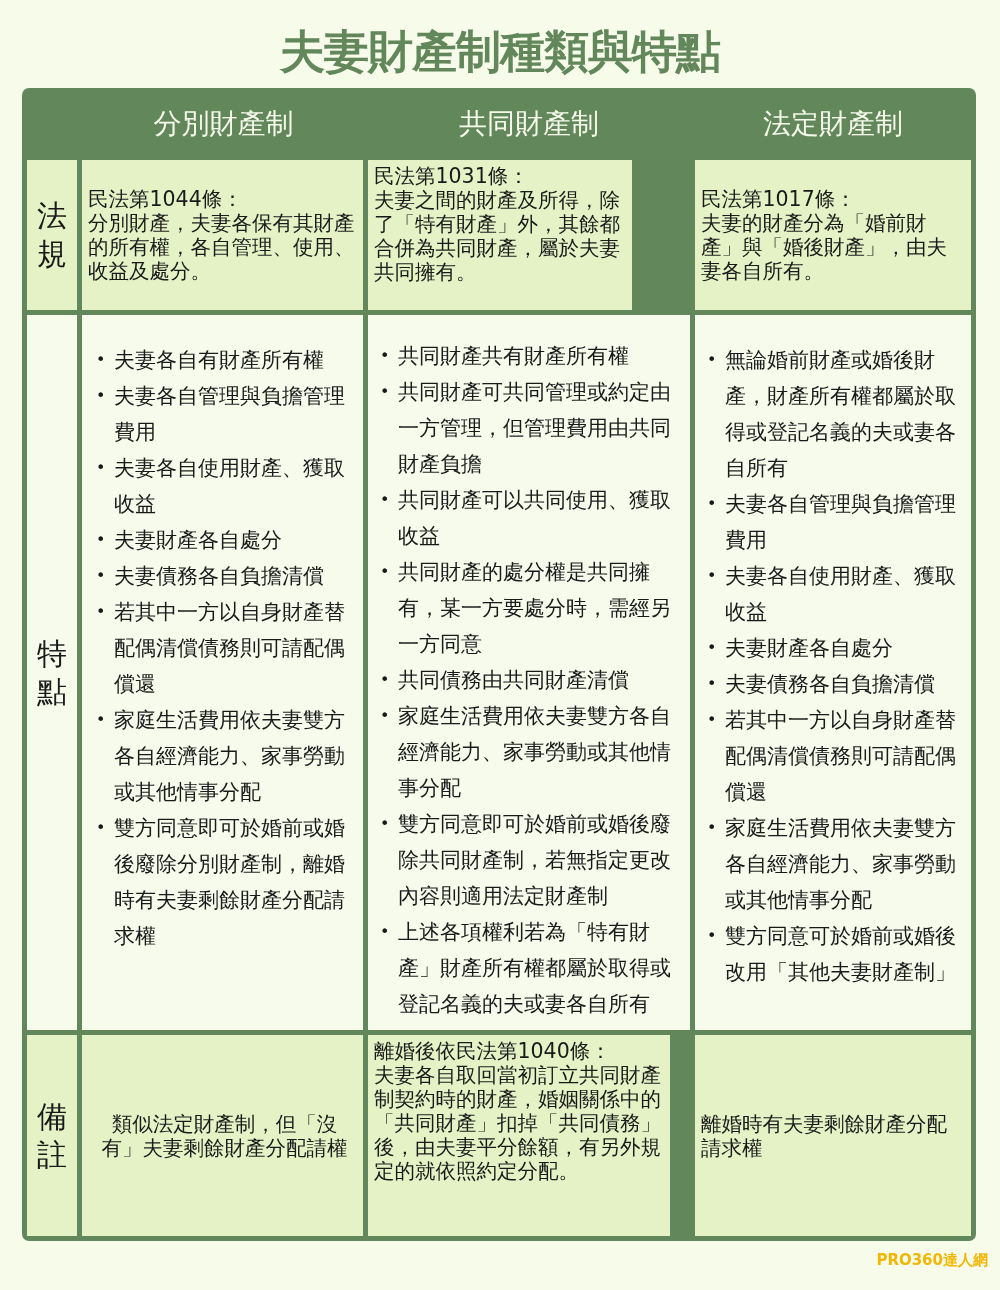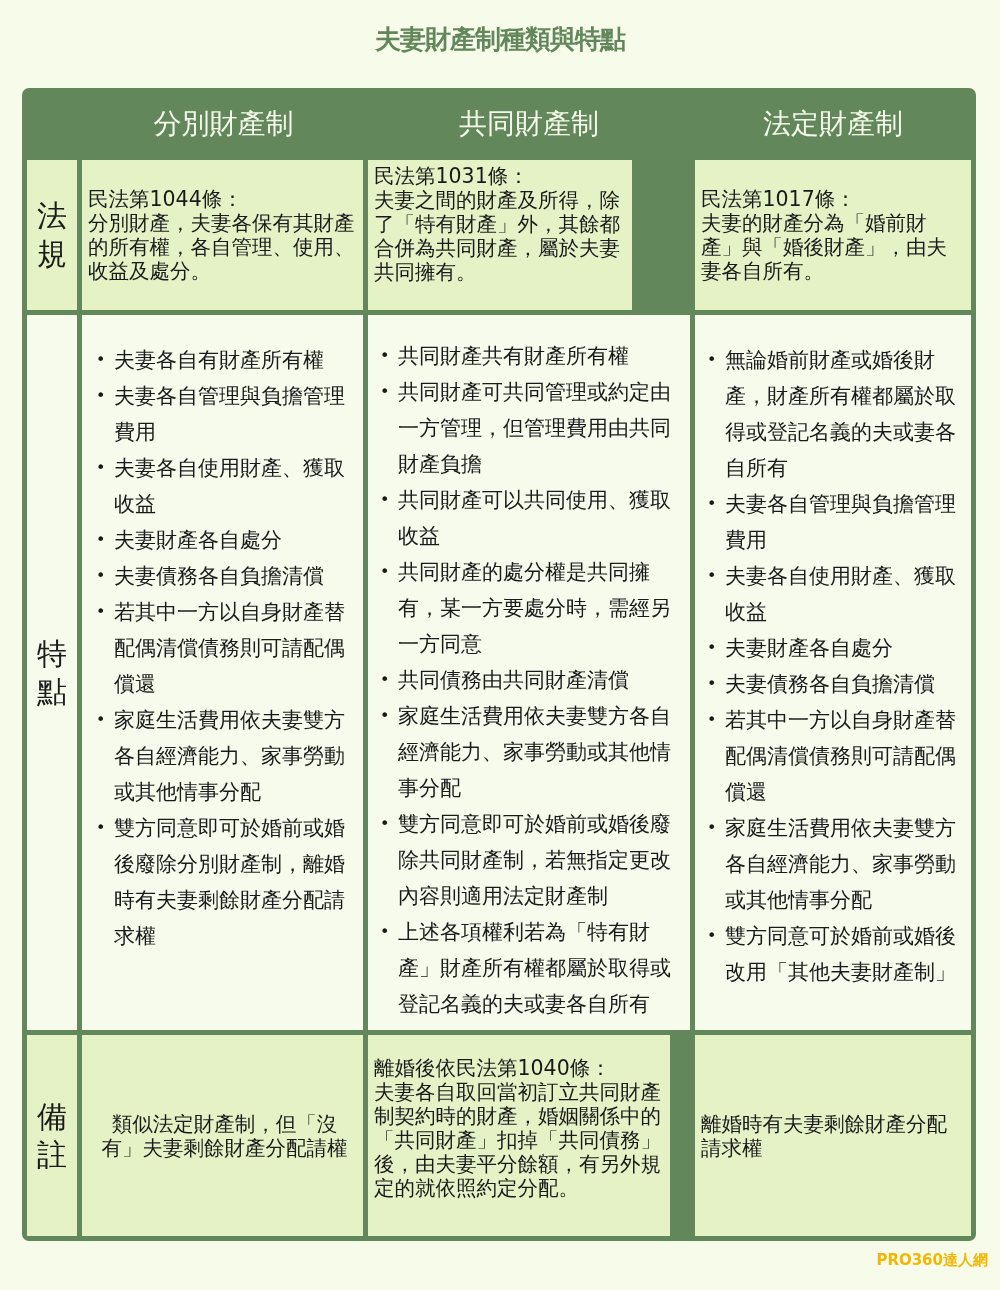--- a/index.html
+++ b/index.html
@@ -3,21 +3,21 @@
 <meta charset="utf-8">
 <style>
   html, body { margin:0; padding:0; }
   body {
     width:1000px; height:1290px; background:#f7fbea;
     font-family:"DejaVu Sans","Liberation Sans",sans-serif;
     color:#1a1a1a; position:relative; overflow:hidden;
   }
   .title {
     position:absolute; left:0; top:22px; width:1000px; text-align:center;
-    font-size:26px; font-weight:bold; color:#61875a; letter-spacing:-1px;
+    font-size:45px; font-weight:bold; color:#61875a; letter-spacing:-1px;
   }
   .table {
     position:absolute; left:22px; top:88px; width:954px; height:1153px;
     background:#61875a; border-radius:7px;
   }
   .hdr {
     position:absolute; top:0; height:72px; color:#f5f9ea;
     font-size:28px; display:flex; align-items:center; justify-content:center;
   }
   .cell { position:absolute; box-sizing:border-box; }
@@ -97,18 +97,18 @@
       <li>家庭生活費用依夫妻雙方各自經濟能力、家事勞動或其他情事分配</li>
       <li>雙方同意可於婚前或婚後改用「其他夫妻財產制」</li>
     </ul>
   </div>
 
   <div class="cell lbl" style="left:5px;top:947px;width:50px;height:201px;">
     <span>備</span>
     <span>註</span>
   </div>
   <div class="cell note" style="left:60px;top:947px;width:281px;height:201px;padding-left:10px;text-align:center;">類似法定財產制，但「沒有」夫妻剩餘財產分配請權</div>
-  <div class="cell note top" style="left:346px;top:947px;width:302px;height:201px;white-space:pre-line;padding-top:21px;">離婚後依民法第1040條：
+  <div class="cell note top" style="left:346px;top:947px;width:302px;height:201px;white-space:pre-line;padding-top:4px;">離婚後依民法第1040條：
 夫妻各自取回當初訂立共同財產制契約時的財產，婚姻關係中的「共同財產」扣掉「共同債務」後，由夫妻平分餘額，有另外規定的就依照約定分配。</div>
   <div class="cell note" style="left:673px;top:947px;width:276px;height:201px;">離婚時有夫妻剩餘財產分配請求權</div>
 </div>
 
 <div class="brand">PRO360達人網</div>
 
 </body></html>

